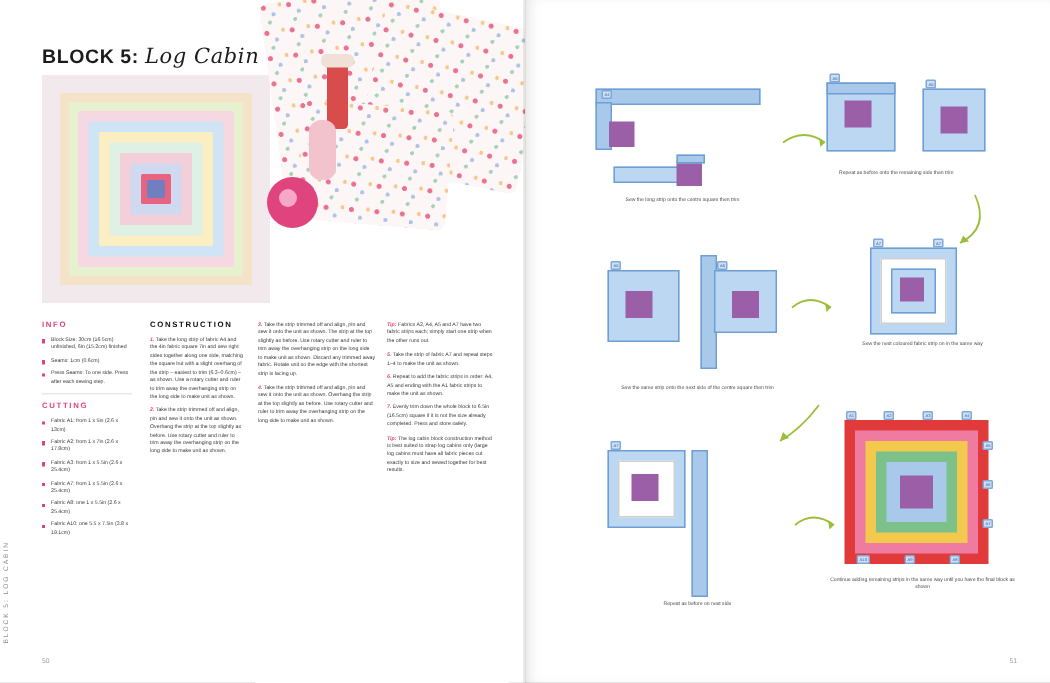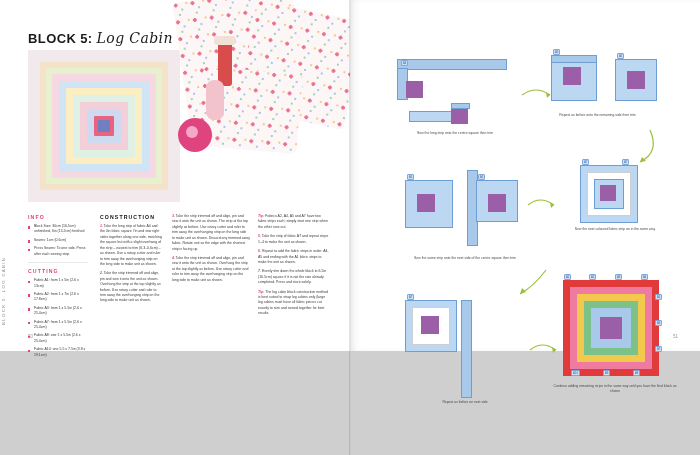--- a/index.html
+++ b/index.html
@@ -1,18 +1,18 @@
 <!DOCTYPE html>
 <html><head>
 <meta charset="utf-8">
 <style>
   html,body{margin:0;padding:0;background:#cfcfcf;}
   body{width:700px;height:455px;overflow:hidden;font-family:"Liberation Sans",sans-serif;}
   .spread{position:relative;width:700px;height:455px;background:#cfcfcf;}
-  .page{position:absolute;top:0;height:351px;background:#ffffff;}
+  .page{position:absolute;top:0;height:455px;background:#ffffff;}
   .page-left{left:0;width:350px;}
   .page-right{left:350px;width:350px;box-shadow:inset 6px 0 12px -8px rgba(0,0,0,.25);}
   .gutter{position:absolute;left:349px;top:0;width:2px;height:455px;background:linear-gradient(90deg,rgba(0,0,0,.14),rgba(0,0,0,0));}
 
   
   .block-title{position:absolute;left:28px;top:30px;font-size:13px;letter-spacing:.4px;color:#1b1b1b;}
   .block-title .b{font-weight:bold;}
   .block-title .script{font-family:"DejaVu Serif",serif;font-style:italic;font-size:14px;}
 
   .photo{position:absolute;left:28px;top:50px;width:152px;height:152px;overflow:hidden;background:#f2e9ec;}

